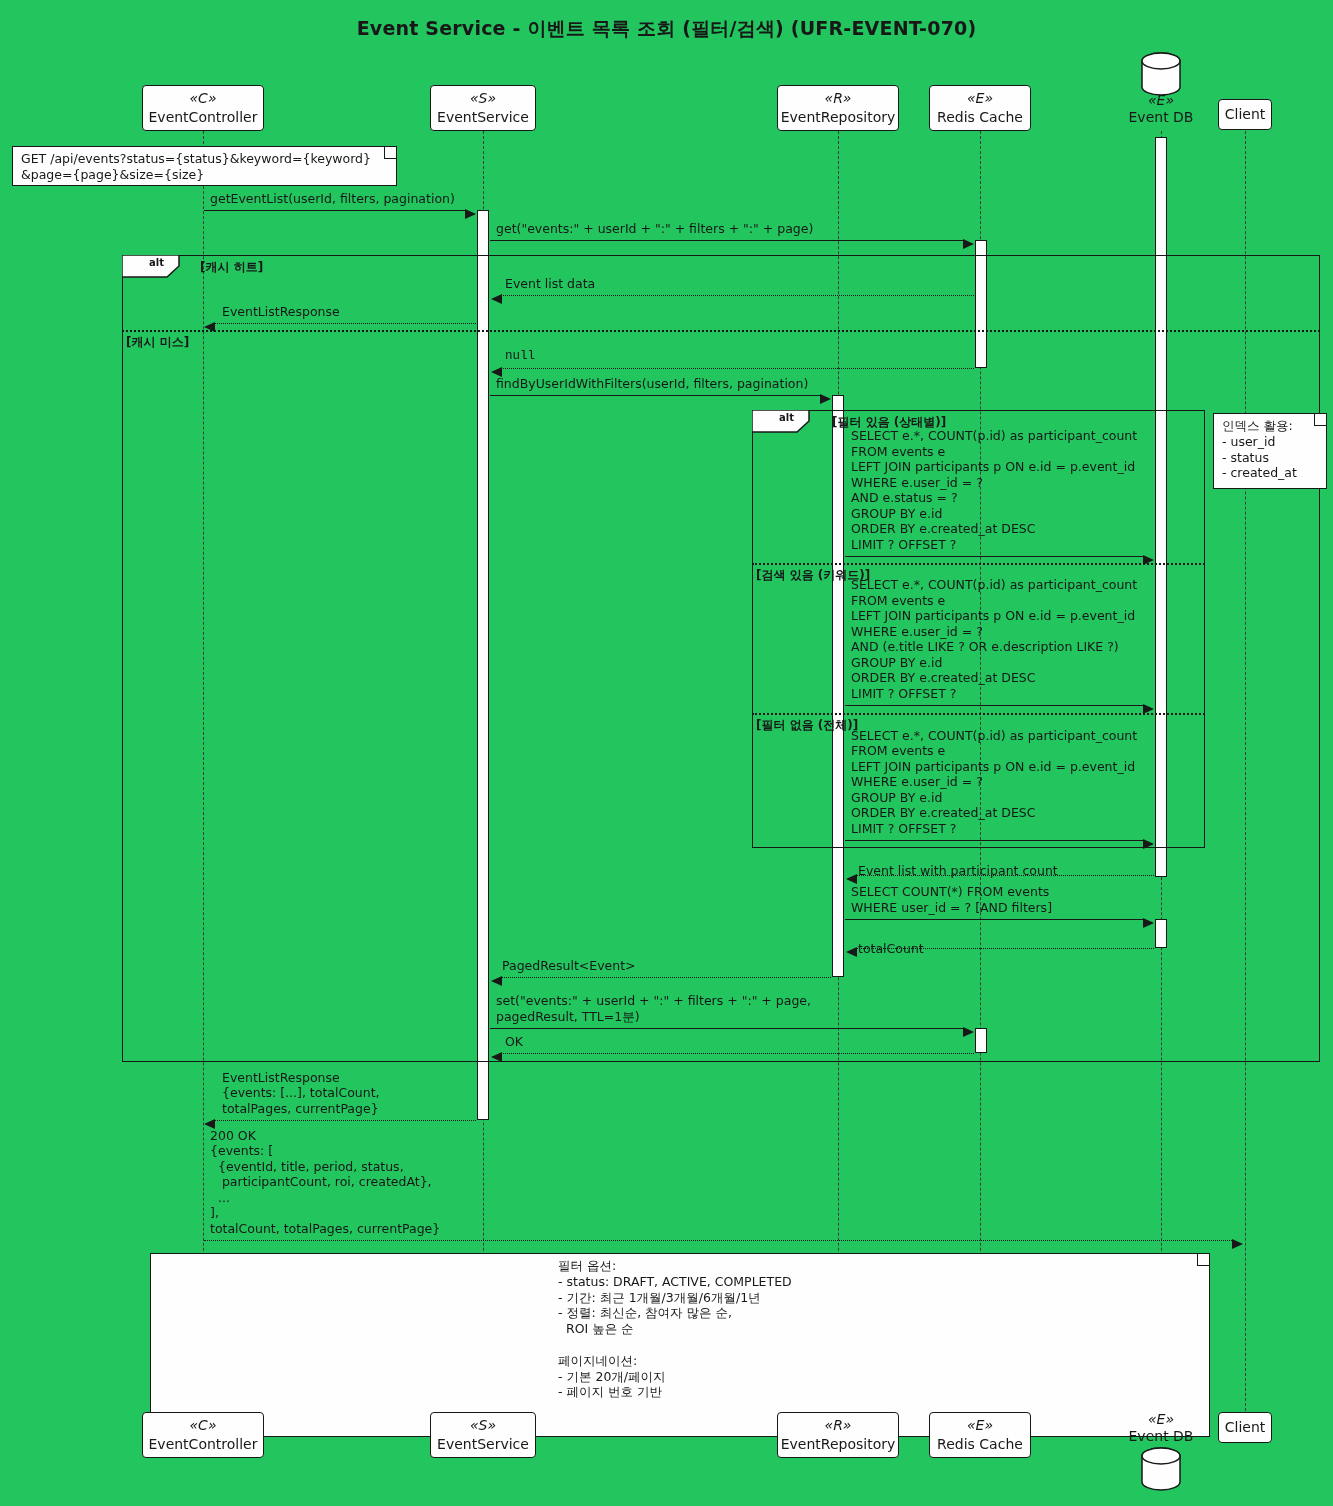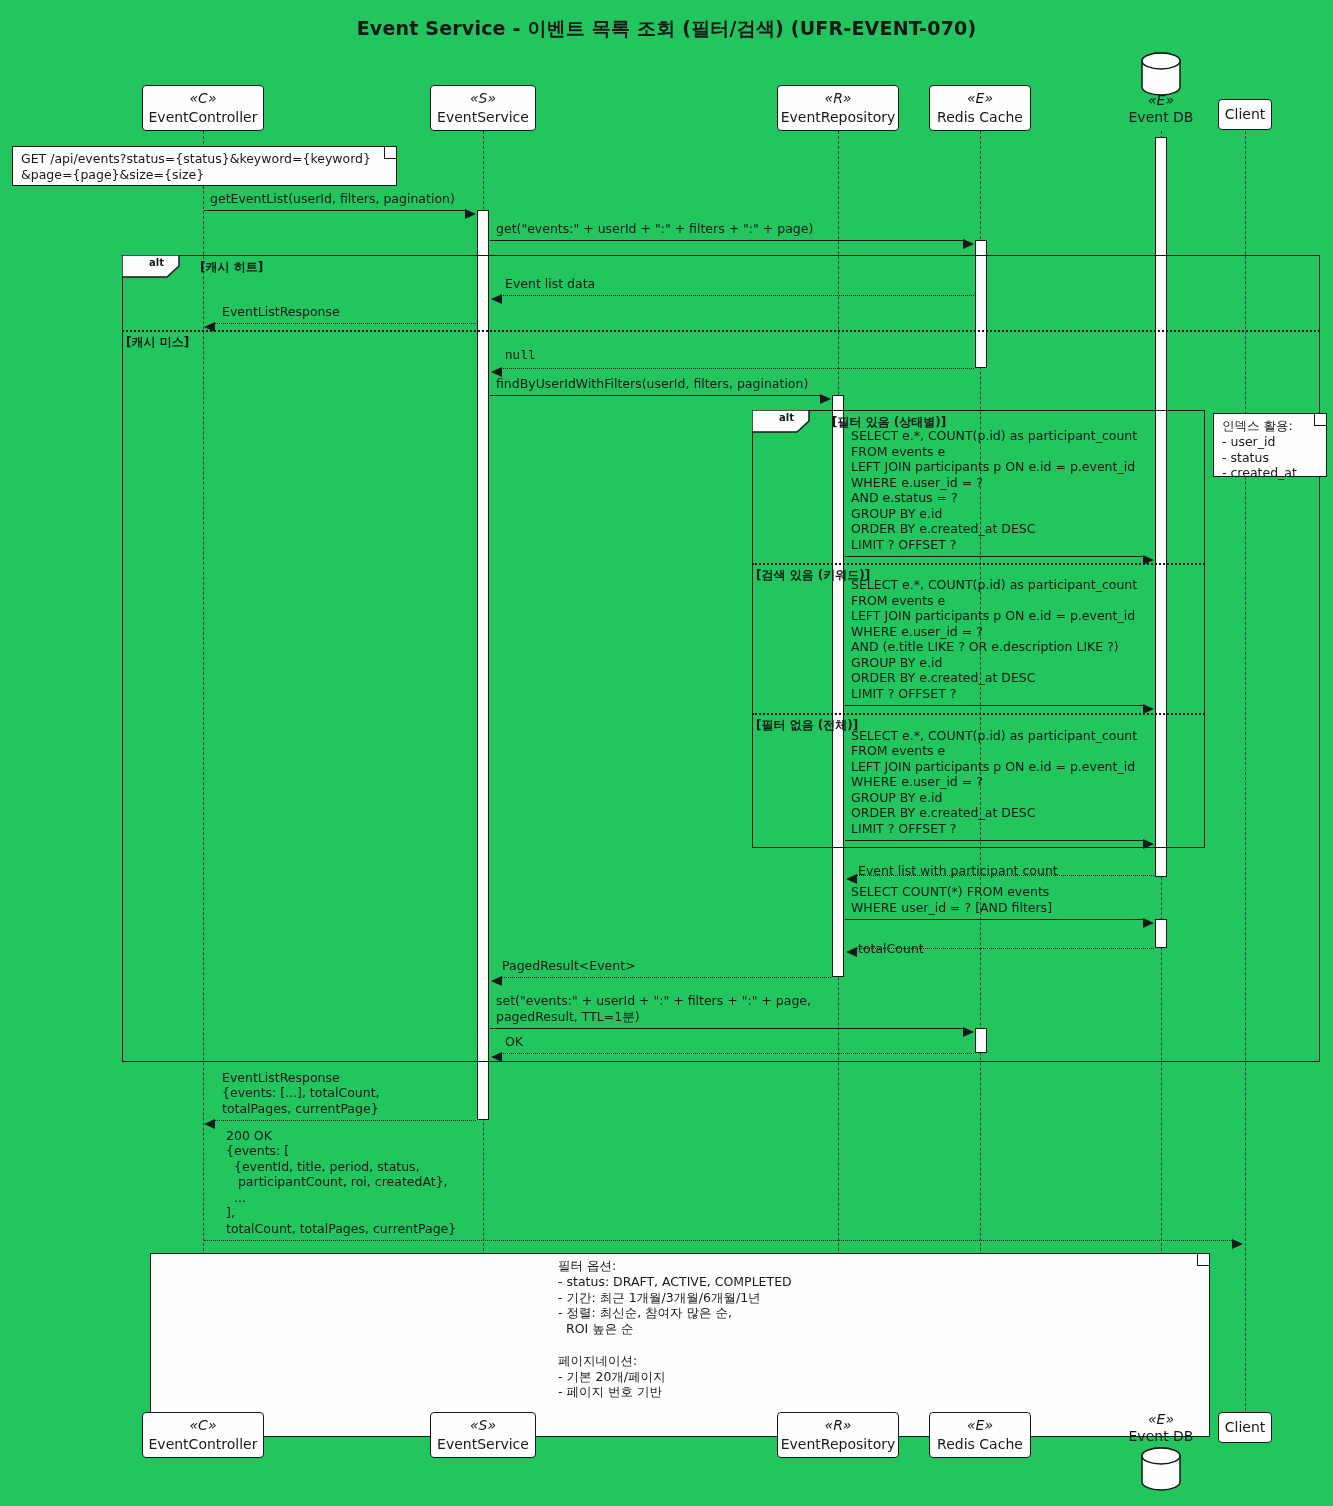--- a/index.html
+++ b/index.html
@@ -164,33 +164,33 @@
     <div class="arrow" style="left: 203px; top: 1115px;"><svg width="12" height="11">
         <polygon points="12,0 1,5 12,10" fill="#181818"></polygon>
       </svg></div>
     <div class="msg-label" style="left: 222px; top: 1069.5px;">EventListResponse
 {events: [...], totalCount,
 totalPages, currentPage}</div>
     <div class="msg-line dashed" style="left: 204px; top: 1240px; width: 1030px;"></div>
     <div class="arrow" style="left: 1232px; top: 1235px;"><svg width="12" height="11">
         <polygon points="0,0 11,5 0,10" fill="#181818"></polygon>
       </svg></div>
-    <div class="msg-label" style="left: 210px; top: 1127.5px; margin-left: 16px;">200 OK
+    <div class="msg-label" style="left: 210px; top: 1127.5px;">200 OK
 {events: [
   {eventId, title, period, status,
    participantCount, roi, createdAt},
   ...
 ],
 totalCount, totalPages, currentPage}</div>
     <div class="note" style="left: 12px; top: 146px; width: 385px; height: 40px; padding-left: 8px;">
       <div class="fold"></div>
       <div class="note-text">GET /api/events?status={status}&amp;keyword={keyword}
 &amp;page={page}&amp;size={size}</div>
     </div>
-    <div class="note" style="left: 1213px; top: 413px; width: 114px; height: 64px; padding-left: 8px;">
+    <div class="note" style="left: 1213px; top: 413px; width: 114px; height: 76px; padding-left: 8px;">
       <div class="fold"></div>
       <div class="note-text">인덱스 활용:
 - user_id
 - status
 - created_at</div>
     </div>
     <div class="note" style="left: 150px; top: 1253px; width: 1060px; height: 184px; padding-left: 407px;">
       <div class="fold"></div>
       <div class="note-text">필터 옵션:
 - status: DRAFT, ACTIVE, COMPLETED

